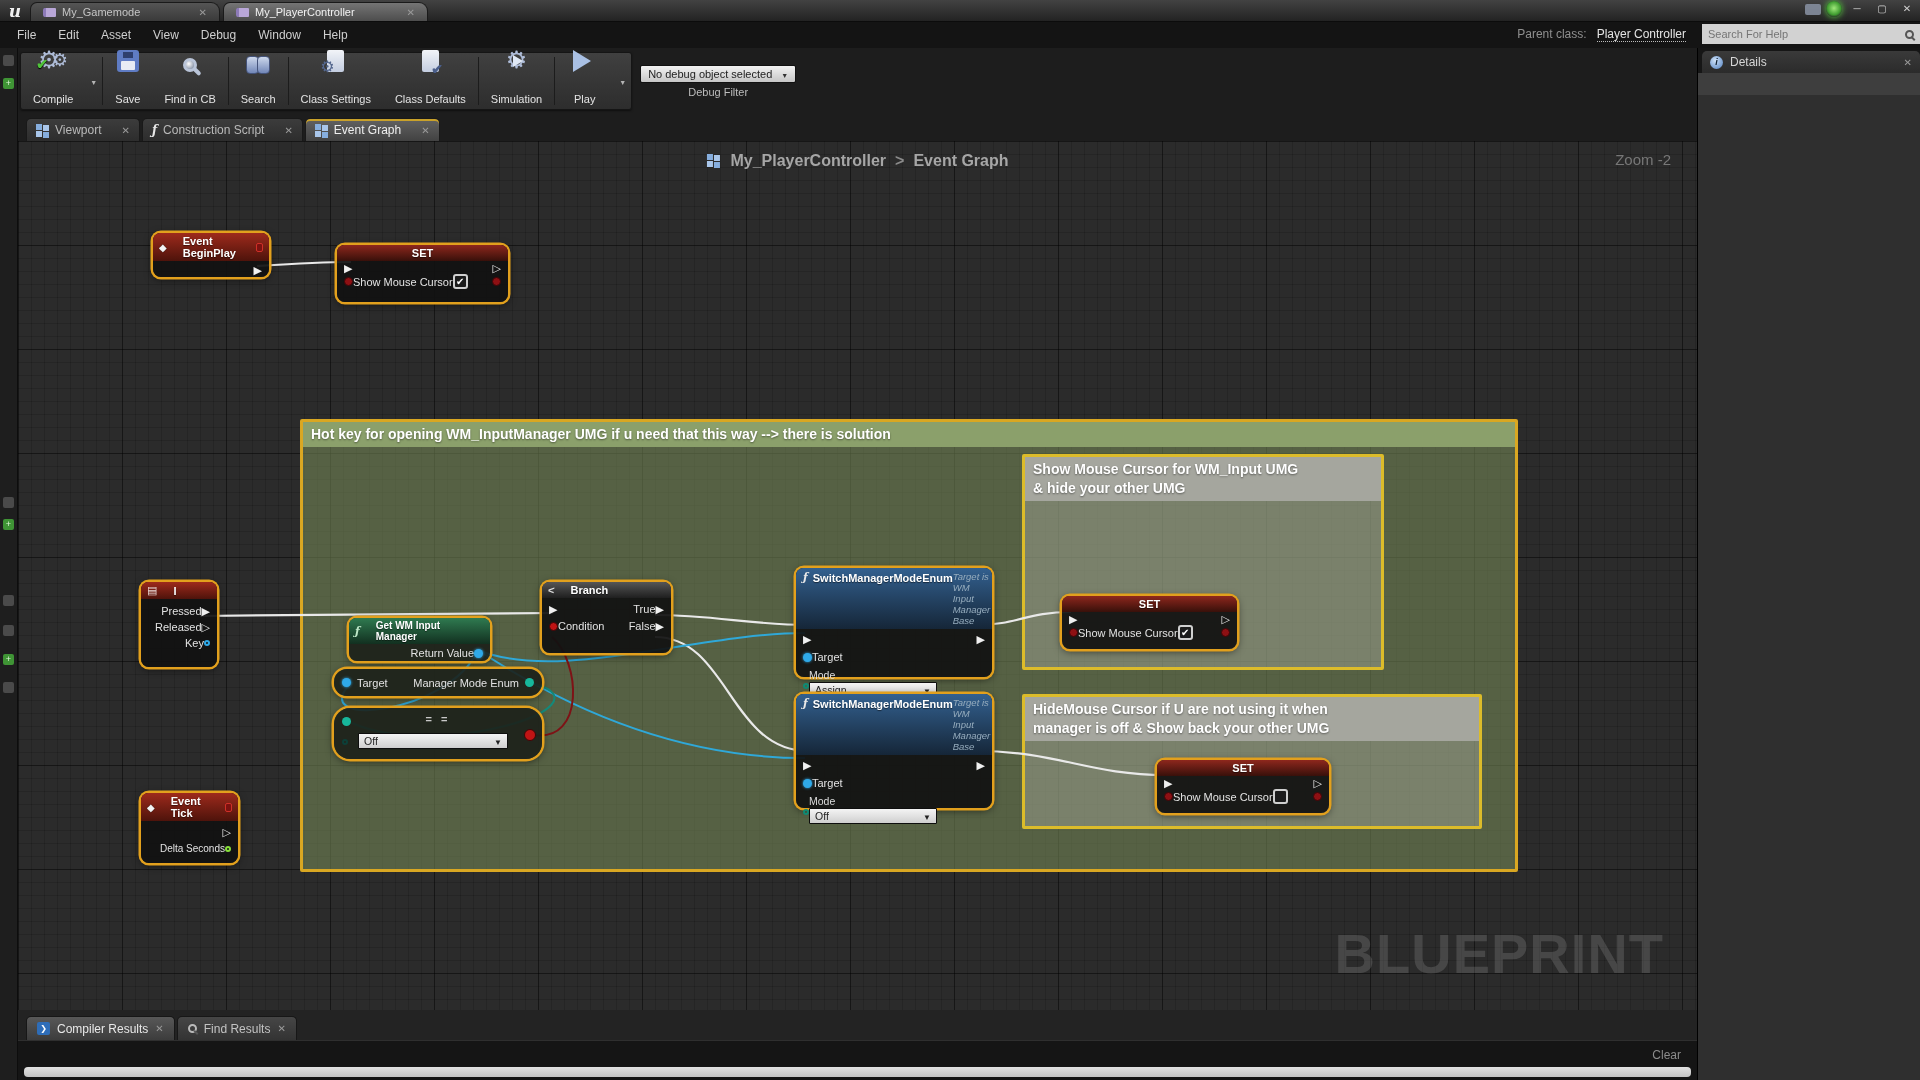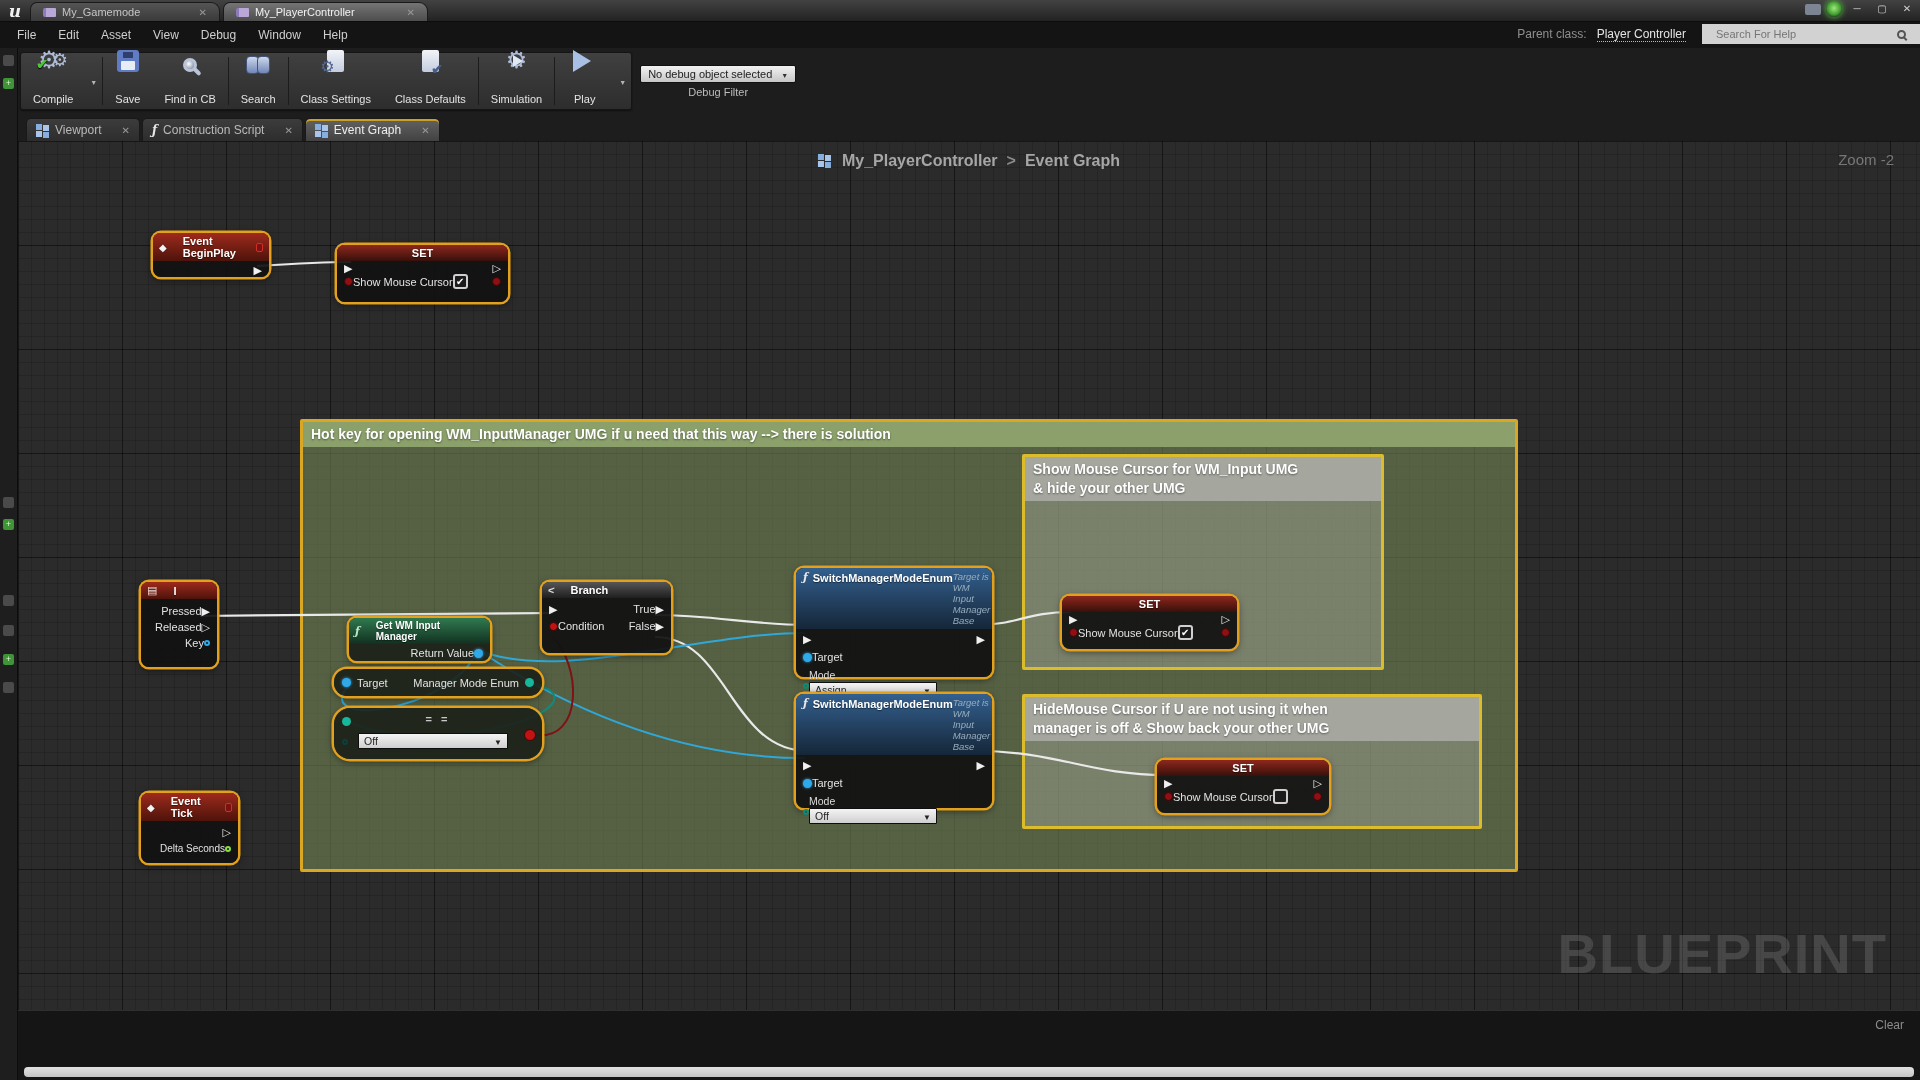--- a/index.html
+++ b/index.html
@@ -21,21 +21,21 @@
   .green-orb { width:16px; height:16px; border-radius:50%; background:radial-gradient(circle at 50% 45%, #9fe87a 0%, #3f9c30 55%, rgba(40,120,30,.2) 75%); box-shadow:0 0 6px #58c840; }
   .winbtn { width:20px; height:16px; text-align:center; line-height:15px; color:#d0d0d0; font-size:10px; }
   .winbtn.min::before{content:"─";} .winbtn.max::before{content:"▢";} .winbtn.close::before{content:"✕";}
 
   
   .menubar { height:26px; background:#141414; display:flex; align-items:center; padding-left:6px; position:relative; }
   .menu-item { padding:0 11px; color:#cfcfcf; font-size:12px; }
   .menubar-right { position:absolute; right:0; top:2px; display:flex; align-items:center; gap:10px; }
   .pclabel { color:#8f8f8f; font-size:12px; }
   .pcvalue { color:#e4e4e4; font-size:12px; border-bottom:1px dotted #bdbdbd; margin-right:6px; }
-  .helpsearch { width:218px; height:20px; background:#d2d2d2; display:flex; align-items:center; padding:0 14px; }
+  .helpsearch { width:218px; height:20px; background:#d2d2d2; display:flex; align-items:center; padding:0 6px; }
   .helpsearch input { flex:1; border:none; background:transparent; font-size:11px; color:#333; outline:none; font-family:"Liberation Sans",sans-serif; }
   .mag { width:9px; height:9px; border:2px solid #555; border-radius:50%; position:relative; flex:none; }
   .mag::after { content:""; position:absolute; width:2px; height:5px; background:#555; right:-2px; bottom:-4px; transform:rotate(-45deg); }
 
   
   .main { display:flex; height:1032px; }
   .leftstrip { width:18px; background:#1e1e1e; border-right:1px solid #0d0d0d; position:relative; flex:none; }
   .ls-ic { position:absolute; left:3px; width:11px; height:11px; border-radius:2px; }
   .ls-gray { background:#4a4a4a; }
   .ls-green { background:#3f9435; color:#dff5d8; font-size:9px; line-height:11px; text-align:center; }
@@ -550,20 +550,42 @@
           <span class="pexec hollow"></span>
         </div>
         <div class="nrow" style="justify-content:flex-end;padding-top:2px">
           <span style="font-size:10px">Delta Seconds</span>
           <span class="pdot p-green-h"></span>
         </div>
       </div>
     </div>
 
     <div class="bottompanel">
+      <div class="btabs">
+        <div class="btab active">
+          <span class="compiler-icon"></span>
+          <span>Compiler Results</span>
+          <span class="tab-close"></span>
+        </div>
+        <div class="btab idle">
+          <span class="mag" style="border-color:#bbb"></span>
+          <span>Find Results</span>
+          <span class="tab-close"></span>
+        </div>
+      </div>
       <div class="bcontent">
         <span class="clear">Clear</span>
         <div class="bstrip"></div>
       </div>
     </div>
   </div>
 
+  <div class="details">
+    <div class="dtabrow">
+      <div class="dtab">
+        <span class="info-icon"></span>
+        <span>Details</span>
+        <span class="tab-close" style="margin-left:auto"></span>
+      </div>
+    </div>
+    <div class="dbody"></div>
+  </div>
 </div>
 
 </body></html>

